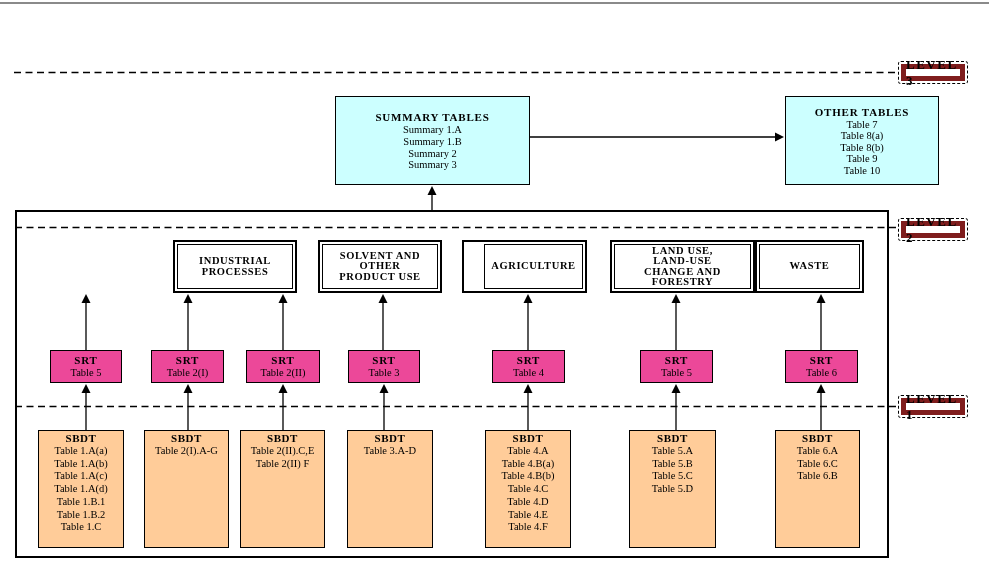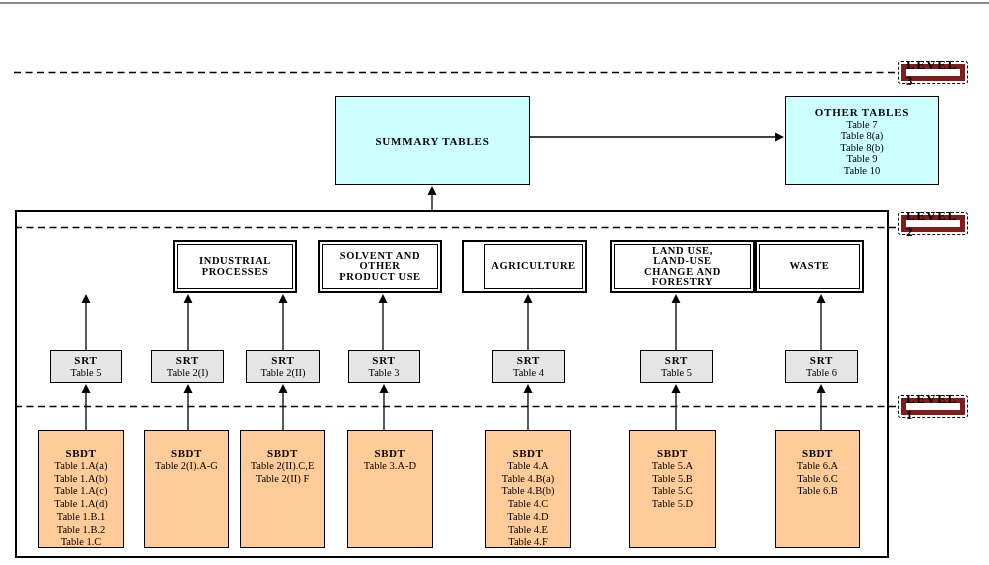--- a/index.html
+++ b/index.html
@@ -16,26 +16,26 @@
     display:flex; flex-direction:column; align-items:center; justify-content:center; text-align:center;
   }
   .box-title { font-weight:bold; font-size:11px; letter-spacing:0.8px; line-height:14px; }
   .box-items { font-size:10.5px; line-height:11.6px; white-space:pre-line; }
 
   .sector { position:absolute; top:240px; height:53px; border:2px solid #000; padding:2px; background:#fff; }
   .sector-inner { width:100%; height:100%; border:1px solid #000; display:flex; align-items:center; justify-content:center; text-align:center; }
   .sector-label { font-weight:bold; font-size:10.5px; letter-spacing:0.6px; line-height:10.5px; white-space:pre-line; }
 
   .srt {
-    position:absolute; top:350px; height:33px; background:#e5e5e5; border:1px solid #000;
+    position:absolute; top:350px; height:33px; background:#ec4899; border:1px solid #000;
     display:flex; flex-direction:column; align-items:center; justify-content:center; text-align:center;
   }
   .srt .box-title { line-height:13px; }
 
-  .sbdt { position:absolute; top:430px; height:118px; background:#FFCC99; border:1px solid #000; text-align:center; padding-top:15px; }
+  .sbdt { position:absolute; top:430px; height:118px; background:#FFCC99; border:1px solid #000; text-align:center; }
   .sbdt .box-title { line-height:14px; letter-spacing:0.6px; }
   .sbdt .box-items { line-height:12.7px; }
 
   .level-label { position:absolute; left:898px; width:70px; height:23px; border:1.5px dashed #000; border-radius:3px; padding:2px; background:#fff; }
   .level-label-inner { width:100%; height:100%; border:5px solid #7f1d1d; display:flex; align-items:center; justify-content:center; font-weight:bold; font-size:13px; letter-spacing:1.5px; }
 
   .overlay { position:absolute; left:0; top:0; width:989px; height:565px; pointer-events:none; }
   .overlay line, .overlay polyline { stroke:#000; stroke-width:1.3; }
   .overlay polygon { fill:#000; stroke:none; }
   .dashed { stroke:#000; stroke-width:1.4; stroke-dasharray:7 4.5; }
@@ -44,20 +44,24 @@
 <body>
 
 <div class="canvas">
 
   <div class="top-line"></div>
 
   <div class="container-frame"></div>
 
   <div class="info-box" style="left:335px; width:195px;">
     <div class="box-title">SUMMARY TABLES</div>
+    <div class="box-items">Summary 1.A
+Summary 1.B
+Summary 2
+Summary 3</div>
   </div>
   <div class="info-box" style="left:785px; width:154px;">
     <div class="box-title">OTHER TABLES</div>
     <div class="box-items">Table 7
 Table 8(a)
 Table 8(b)
 Table 9
 Table 10</div>
   </div>
 
@@ -165,21 +169,21 @@
   <div class="sbdt" style="left:775px; width:85px;">
     <div class="box-title">SBDT</div>
     <div class="box-items">Table 6.A
 Table 6.C
 Table 6.B</div>
   </div>
 
   <div class="level-label" style="top:61px;">
     <div class="level-label-inner">LEVEL 3</div>
   </div>
-  <div class="level-label" style="top:212px;">
+  <div class="level-label" style="top:218px;">
     <div class="level-label-inner">LEVEL 2</div>
   </div>
   <div class="level-label" style="top:395px;">
     <div class="level-label-inner">LEVEL 1</div>
   </div>
 
   <svg class="overlay" viewBox="0 0 989 565">
 
     <line class="dashed" x1="14" y1="72.5" x2="897" y2="72.5"></line>
     <line class="dashed" x1="15" y1="227.5" x2="897" y2="227.5"></line>

